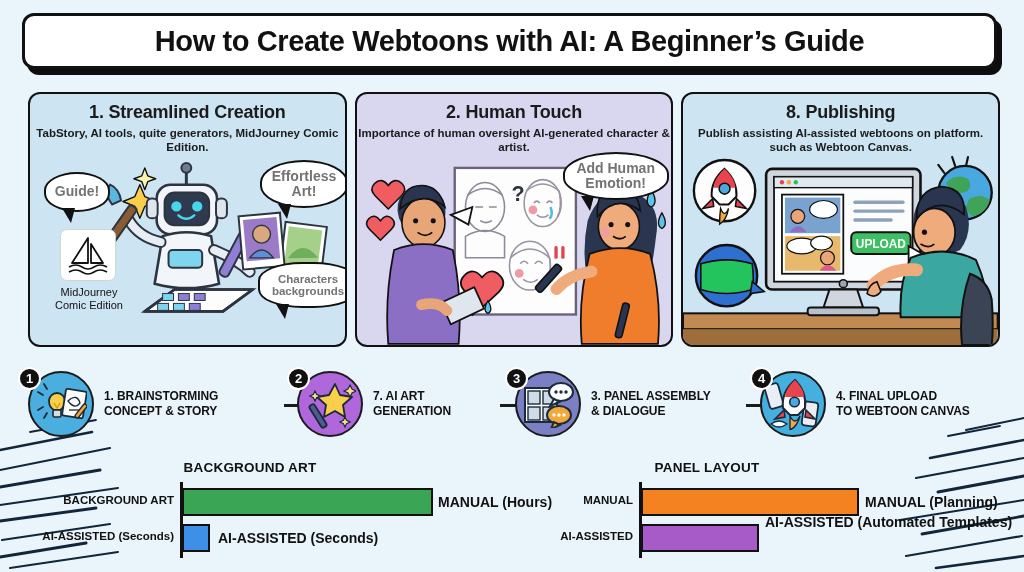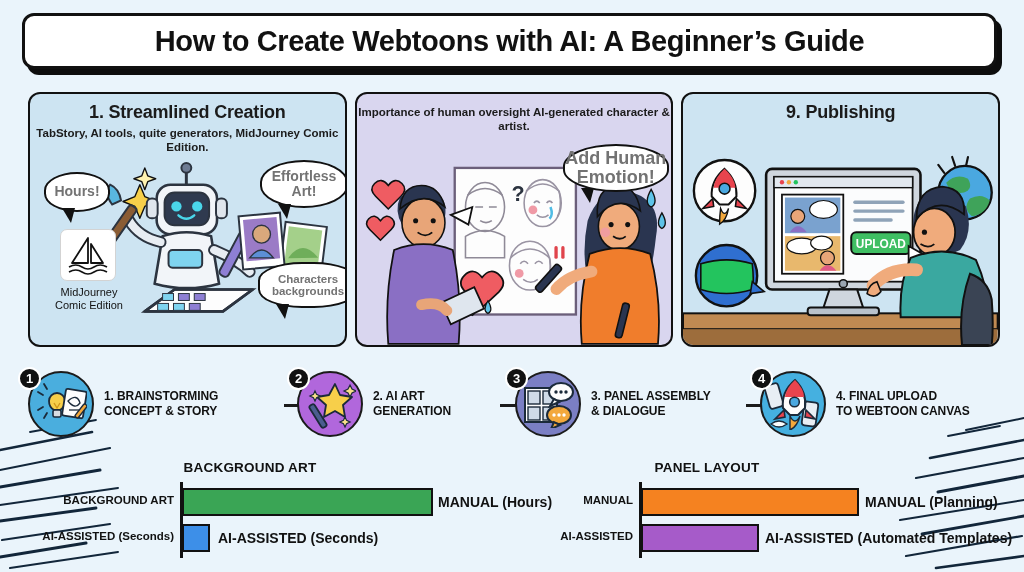--- a/index.html
+++ b/index.html
@@ -183,21 +183,21 @@
         <rect x="255" y="70" width="42" height="52" fill="#fff" stroke="#2c3440" stroke-width="2" transform="rotate(7 276 96)"></rect>
         <rect x="259" y="74" width="34" height="40" fill="#a4d08a" transform="rotate(7 276 94)"></rect>
         <path d="M262 106 q12 -22 30 -4" fill="#6fae5a" transform="rotate(7 276 96)"></path>
         <rect x="213" y="60" width="42" height="54" fill="#fff" stroke="#2c3440" stroke-width="2" transform="rotate(-5 234 87)"></rect>
         <rect x="217" y="64" width="34" height="42" fill="#9b7bc6" transform="rotate(-5 234 85)"></rect>
         <circle cx="234" cy="80" r="9" fill="#d9a87c" stroke="#2c3440" stroke-width="1.4"></circle>
         <path d="M222 104 q12 -16 24 0 Z" fill="#5c8fd6" stroke="#2c3440" stroke-width="1.4"></path>
       </g>
     </svg>
 
-    <div class="bubble tail-dl" style="left:14px; top:78px; width:66px; height:40px; font-size:14px;">Hours!</div>
+    <div class="bubble tail-dl" style="left:14px; top:78px; width:66px; height:40px; font-size:14px;">Guide!</div>
 
     <div class="bubble tail-dl" style="left:230px; top:66px; width:88px; height:48px; font-size:14px; white-space:pre-line;">Effortless
 Art!</div>
 
     <div class="bubble tail-dl" style="left:228px; top:168px; width:100px; height:46px; font-size:11.5px; white-space:pre-line; border-radius:44%/40%;">Characters
 backgrounds</div>
 
     <div class="mj-card" style="left:30px; top:135px; width:56px; height:52px;">
       <svg width="44" height="40" viewBox="0 0 44 40">
         <path d="M22 3 L22 28 L6 28 Z" fill="#fff" stroke="#111" stroke-width="1.8" stroke-linejoin="round"></path>
@@ -205,20 +205,21 @@
         <path d="M3 32 q7 -4 13 0 q6 4 12 0 q6 -4 13 0" stroke="#111" stroke-width="1.6" fill="none"></path>
         <path d="M3 37 q7 -4 13 0 q6 4 12 0 q6 -4 13 0" stroke="#111" stroke-width="1.6" fill="none"></path>
       </svg>
     </div>
     <div class="mj-label" style="left:14px; top:192px; width:90px; white-space:pre-line;">MidJourney
 Comic Edition</div>
   </div>
 
   <div class="panel p2">
     <div class="panel-head">
+      <div class="panel-title">2. Human Touch</div>
       <div class="panel-sub">Importance of human oversight
 AI-generated character &amp; artist.</div>
     </div>
 
     <svg class="art" viewBox="0 0 322 192">
 
       <g fill="#ef5c62" stroke="#111" stroke-width="1.6">
         <path d="M32 30 q-7 -9 -14 -2 q-6 6 1 13 l13 13 l13 -13 q7 -7 1 -13 q-7 -7 -14 2 Z"></path>
         <path d="M24 66 q-6 -8 -12 -2 q-5 5 1 11 l11 11 l11 -11 q6 -6 1 -11 q-6 -6 -12 2 Z"></path>
       </g>
@@ -290,27 +291,29 @@
       </g>
 
       <g fill="#5ec3e8" stroke="#111" stroke-width="1.4">
         <path d="M301 34 q-8 14 0 18 q8 -4 0 -18 Z"></path>
         <path d="M312 58 q-7 12 0 16 q7 -4 0 -16 Z"></path>
       </g>
 
       <path d="M96 60 l22 -8 l-4 18 Z" fill="#fff" stroke="#111" stroke-width="1.8"></path>
     </svg>
 
-    <div class="bubble tail-dl" style="left:206px; top:50px; width:106px; height:48px; font-size:18px; white-space:pre-line;">Add Human
+    <div class="bubble tail-dl" style="left:206px; top:58px; width:106px; height:48px; font-size:14px; white-space:pre-line;">Add Human
 Emotion!</div>
   </div>
 
   <div class="panel p3">
     <div class="panel-head">
-      <div class="panel-title">9. Publishing</div>
+      <div class="panel-title">8. Publishing</div>
+      <div class="panel-sub">Publish assisting AI-assisted webtoons
+on platform. such as Webtoon Canvas.</div>
     </div>
 
     <svg class="art" viewBox="0 0 318 192">
 
       <rect x="0" y="160" width="318" height="16" fill="#c08a52" stroke="#111" stroke-width="2"></rect>
       <rect x="0" y="176" width="318" height="16" fill="#9d6d3c"></rect>
 
       <g>
         <circle cx="42" cy="36" r="31" fill="#fdfdfd" stroke="#111" stroke-width="2.4"></circle>
         <path d="M42 14 q13 12 12 28 l-8 8 h-9 l-8 -8 q-1 -16 13 -28 Z" fill="#fff" stroke="#111" stroke-width="2"></path>
@@ -418,21 +421,21 @@
       <svg width="52" height="50" viewBox="0 0 52 50">
         <rect x="11" y="24" width="6" height="26" rx="2.4" transform="rotate(-32 14 37)" fill="#4b5d8f" stroke="#1b2a3a" stroke-width="1.8"></rect>
         <path d="M31 5 l5 11 l12 2 l-9 8 l2 12 l-10 -6 l-11 6 l2 -12 l-9 -8 l12 -2 Z" fill="#f7cf4a" stroke="#1b2a3a" stroke-width="1.8" stroke-linejoin="round"></path>
         <g fill="#f7e089" stroke="#1b2a3a" stroke-width="1.2">
           <path d="M46 6 l2 4 l4 2 l-4 2 l-2 4 l-2 -4 l-4 -2 l4 -2 Z"></path>
           <path d="M11 12 l1.6 3.4 l3.4 1.6 l-3.4 1.6 l-1.6 3.4 l-1.6 -3.4 l-3.4 -1.6 l3.4 -1.6 Z"></path>
           <path d="M41 38 l1.6 3.4 l3.4 1.6 l-3.4 1.6 l-1.6 3.4 l-1.6 -3.4 l-3.4 -1.6 l3.4 -1.6 Z"></path>
         </g>
       </svg>
     </div>
-    <div class="step-label">2. AI ART
+    <div class="step-label">7. AI ART
 GENERATION</div>
   </div>
 
   <div class="step" style="left:495px;">
     <div class="step-circle" style="background:#7b7fc4;">
       <div class="badge">3</div>
       <svg width="54" height="48" viewBox="0 0 54 48">
         <rect x="4" y="8" width="32" height="34" fill="#fdfdfd" stroke="#1b2a3a" stroke-width="2"></rect>
         <rect x="7" y="11" width="12" height="13" fill="#cfdbe8" stroke="#1b2a3a" stroke-width="1.4"></rect>
         <rect x="22" y="11" width="12" height="13" fill="#cfdbe8" stroke="#1b2a3a" stroke-width="1.4"></rect>
@@ -498,17 +501,17 @@
     <div class="chart-title" style="left:0; width:380px;">PANEL LAYOUT</div>
 
     <div class="axis" style="left:122px; top:24px; height:76px;"></div>
 
     <div class="cat-label" style="left:0; top:36px; width:116px;">MANUAL</div>
     <div class="bar" style="left:124px; top:30px; width:218px; background:#f58220;"></div>
     <div class="val-label" style="left:348px; top:36px;">MANUAL (Planning)</div>
 
     <div class="cat-label" style="left:0; top:72px; width:116px;">AI-ASSISTED</div>
     <div class="bar" style="left:124px; top:66px; width:118px; background:#a65bc9;"></div>
-    <div class="val-label" style="left:248px; top:72px;">AI-ASSISTED (Automated Templates)</div>
+    <div class="val-label" style="left:248px; top:56px;">AI-ASSISTED (Automated Templates)</div>
   </div>
 </div>
 
 </div>
 
 </body></html>

